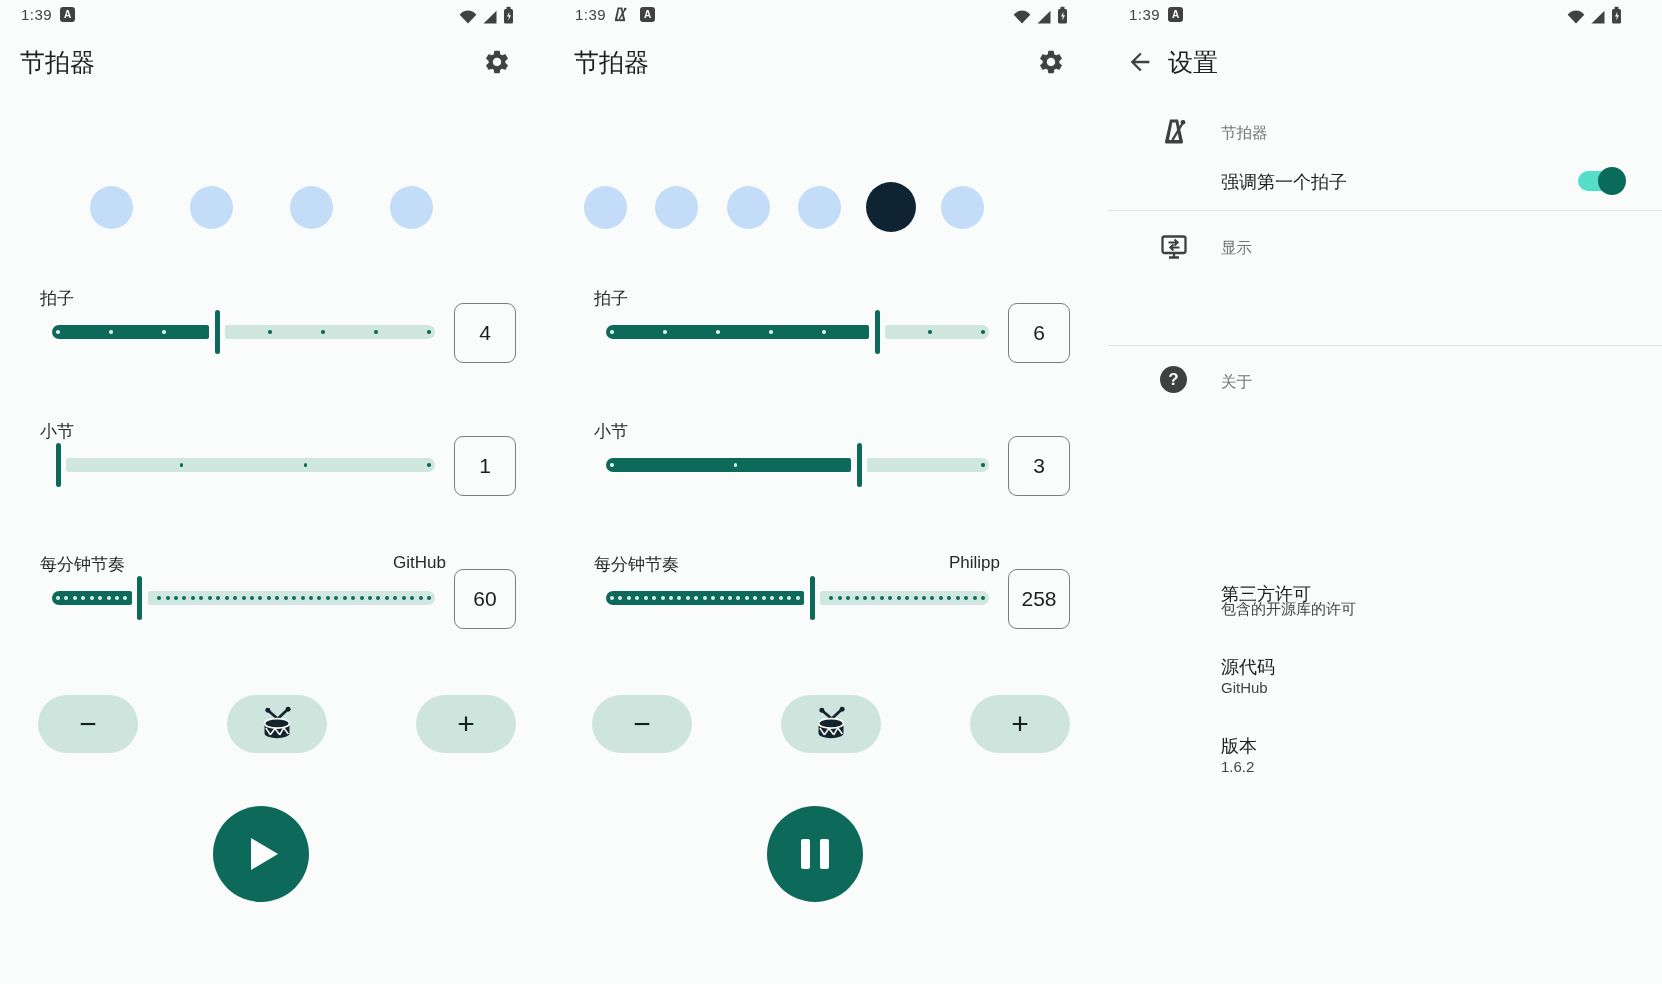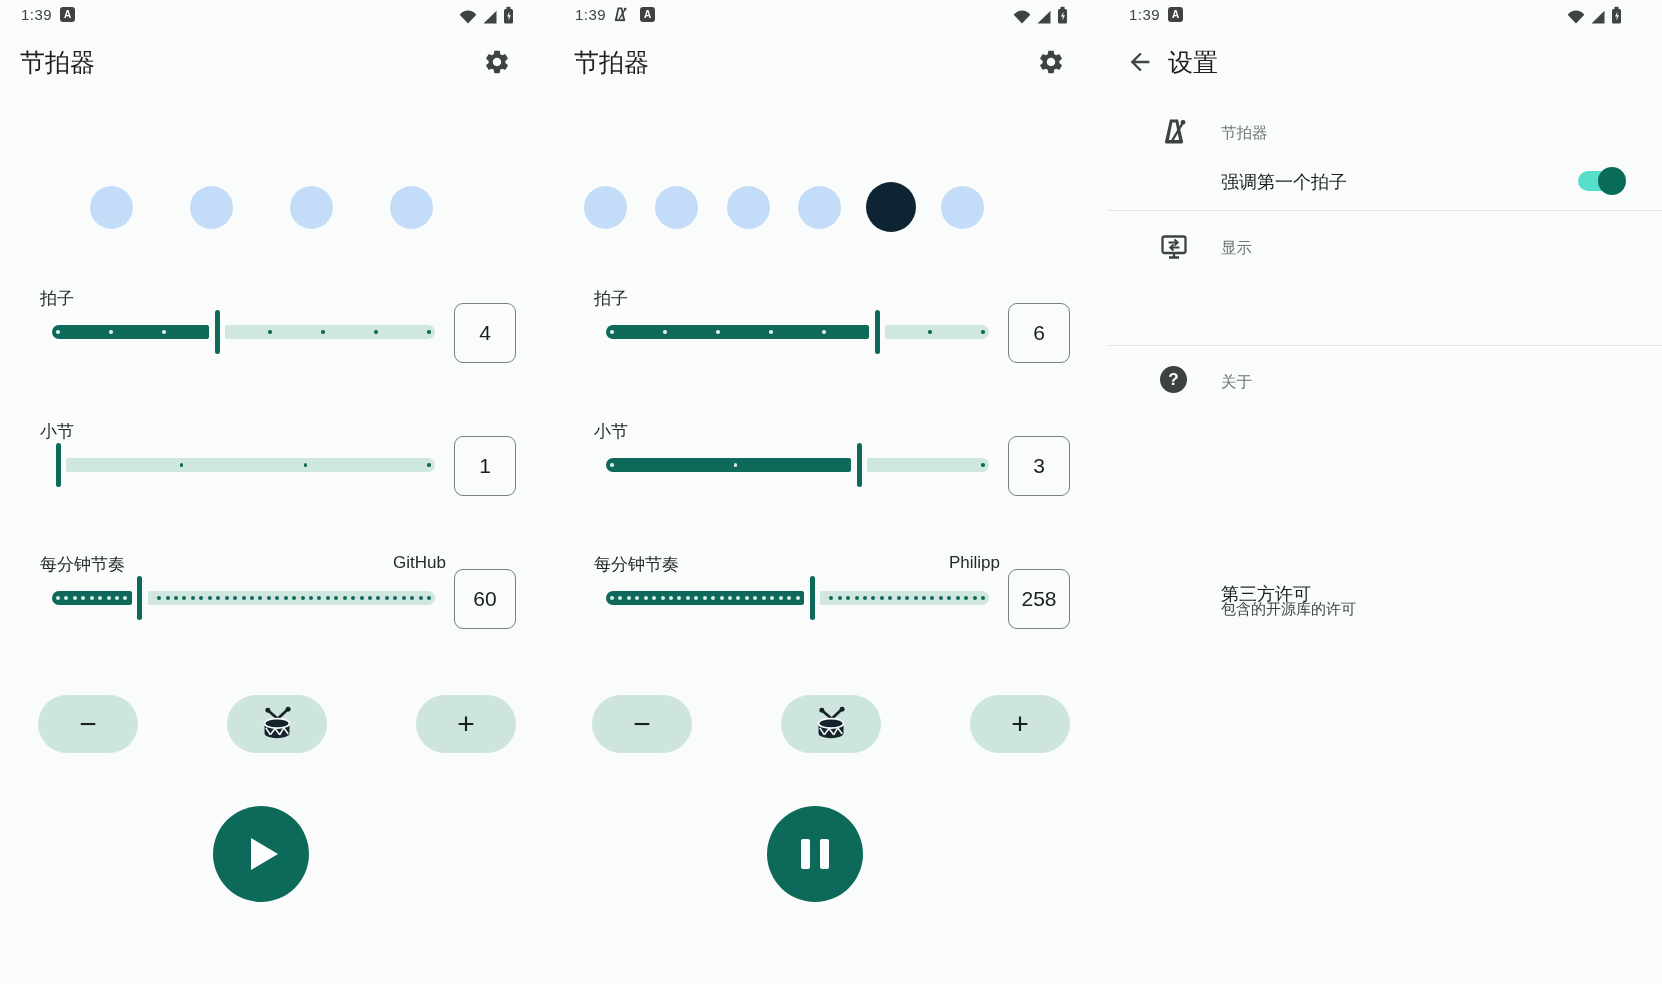--- a/index.html
+++ b/index.html
@@ -403,13 +403,21 @@
 
   <div class="help-circle" style="top:366px">
     <span>?</span>
   </div>
   <div class="sec-header" style="top:372px">关于</div>
 
   <div class="row-hit" style="top:563px;height:62px">
     <div class="item-title" style="position:absolute;left:113px;top:19px">第三方许可</div>
     <div class="item-sub" style="position:absolute;left:113px;top:37px">包含的开源库的许可</div>
   </div>
+  <div class="row-hit" style="top:642px;height:62px">
+    <div class="item-title" style="position:absolute;left:113px;top:13px">源代码</div>
+    <div class="item-sub" style="position:absolute;left:113px;top:37px">GitHub</div>
+  </div>
+  <div class="row-hit" style="top:721px;height:62px">
+    <div class="item-title" style="position:absolute;left:113px;top:13px">版本</div>
+    <div class="item-sub" style="position:absolute;left:113px;top:37px">1.6.2</div>
+  </div>
 </div>
 
 </body></html>

